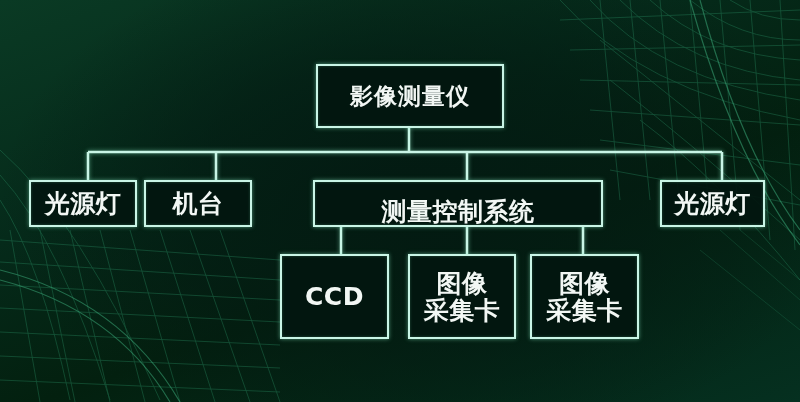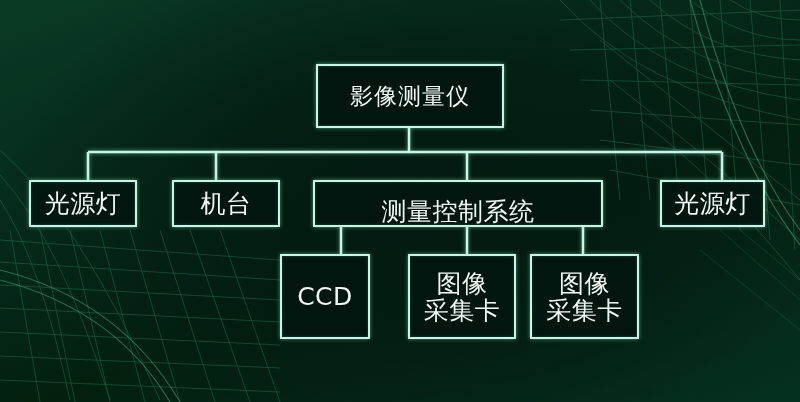--- a/index.html
+++ b/index.html
@@ -15,21 +15,21 @@
     }
     .bg-mesh { position: absolute; left: 0; top: 0; width: 800px; height: 402px; pointer-events: none; }
     .connectors { position: absolute; left: 0; top: 0; width: 800px; height: 402px; pointer-events: none; }
     .node {
       position: absolute; box-sizing: border-box;
       border: 2.5px solid #c9f5e6;
       background: rgba(2, 22, 15, 0.92);
       box-shadow: 0 0 4px rgba(140, 240, 200, 0.55), inset 0 0 3px rgba(140, 240, 200, 0.25);
       color: #f2f7f4;
       display: flex; flex-direction: column; align-items: center; justify-content: center;
-      text-align: center; cursor: pointer;
+      text-align: center; cursor: pointer; font-weight: bold;
     }
     .node .lbl { display: block; font-size: 25px; line-height: 27px; letter-spacing: 0.5px; }
     .node.root .lbl { font-size: 23px; letter-spacing: 1px; }
   </style>
 </head>
 <body>
 
 <div class="canvas">
 
   <svg class="bg-mesh" viewBox="0 0 800 402">
@@ -109,31 +109,31 @@
     </g>
   </svg>
 
   <div class="node root" style="left:316px; top:64px; width:188px; height:64px;">
     <span class="lbl">影像测量仪</span>
   </div>
 
   <div class="node" style="left:29px; top:180px; width:108px; height:47px;">
     <span class="lbl">光源灯</span>
   </div>
-  <div class="node" style="left:172px; top:180px; width:108px; height:47px;">
+  <div class="node" style="left:144px; top:180px; width:108px; height:47px;">
     <span class="lbl">机台</span>
   </div>
   <div class="node" style="left:313px; top:180px; width:290px; height:47px;justify-content:flex-end;">
     <span class="lbl">测量控制系统</span>
   </div>
   <div class="node" style="left:660px; top:180px; width:105px; height:47px;">
     <span class="lbl">光源灯</span>
   </div>
 
-  <div class="node" style="left:280px; top:254px; width:90px; height:85px;align-items:center;">
+  <div class="node" style="left:280px; top:254px; width:109px; height:85px;align-items:center;">
     <span class="lbl">CCD</span>
   </div>
   <div class="node" style="left:408px; top:254px; width:108px; height:85px;">
     <span class="lbl">图像</span>
     <span class="lbl">采集卡</span>
   </div>
   <div class="node" style="left:530px; top:254px; width:109px; height:85px;">
     <span class="lbl">图像</span>
     <span class="lbl">采集卡</span>
   </div>

